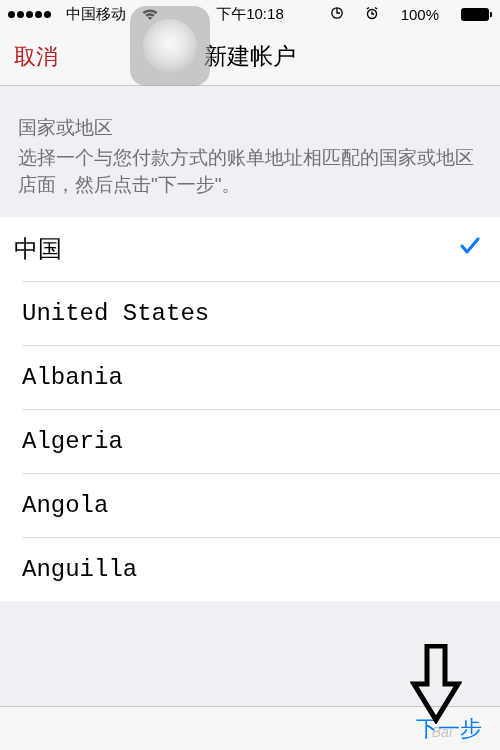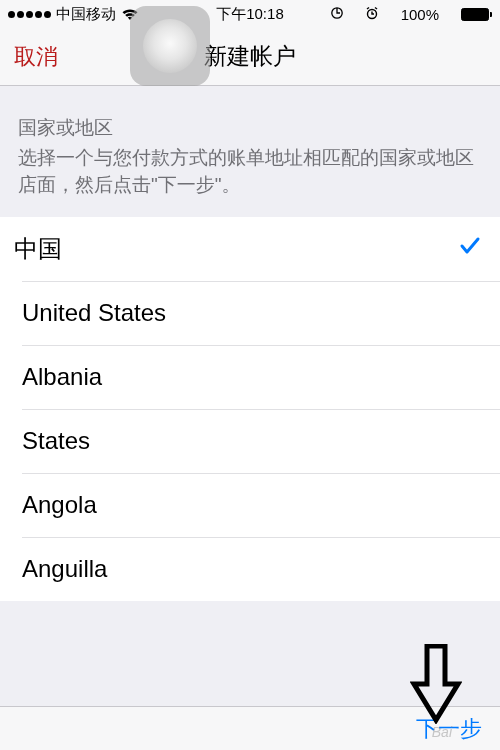--- a/index.html
+++ b/index.html
@@ -14,21 +14,21 @@
     .status-bar {
       height: 28px;
       background: #f7f7f8;
       display: flex;
       align-items: center;
       padding: 0 8px;
       font-size: 15px;
       font-weight: 500;
       color: #000;
     }
-    .status-left { display: flex; align-items: center; gap: 5px; flex: 1; }
+    .status-left { display: flex; align-items: center; gap: 15px; flex: 1; }
     .status-center { flex: 1; text-align: center; }
     .status-right { flex: 1; display: flex; justify-content: flex-end; align-items: center; gap: 22px; }
     .dots { display: flex; gap: 2px; }
     .dot { width: 7px; height: 7px; border-radius: 50%; background: #000; }
     .wifi-icon svg { display: block; }
     .battery { display: flex; align-items: center; }
     .battery-body { width: 28px; height: 13px; border: 1.5px solid #000; border-radius: 2.5px; background: #000; }
     .battery-tip { width: 2px; height: 5px; background: #000; margin-left: 1px; border-radius: 0 1px 1px 0; }
 
     .nav-bar {
@@ -94,21 +94,21 @@
       font-size: 24px;
       color: #000;
       cursor: pointer;
     }
     .list-item + .list-item {
       border-top: 1px solid #e0e0e3;
       margin-left: 22px;
       padding-left: 0;
       padding-right: 18px;
     }
-    .list-item + .list-item { width: calc(100% - 22px); }
+    .list-item + .list-item { width: calc(100% - 22px); font-family: Liberation Mono, monospace; }
     .checkmark { color: #007aff; }
 
     .toolbar {
       position: absolute;
       bottom: 0;
       left: 0;
       right: 0;
       height: 44px;
       background: rgba(247,247,248,0.96);
       border-top: 1px solid #c8c7cc;
@@ -204,21 +204,21 @@
           <path d="M4 12 L9 18 L20 5" stroke="#007aff" stroke-width="3" fill="none" stroke-linecap="round" stroke-linejoin="round"></path>
         </svg></span>
     </div>
     <div class="list-item">
       <span>United States</span>
     </div>
     <div class="list-item">
       <span>Albania</span>
     </div>
     <div class="list-item">
-      <span>States</span>
+      <span>Algeria</span>
     </div>
     <div class="list-item">
       <span>Angola</span>
     </div>
     <div class="list-item">
       <span>Anguilla</span>
     </div>
   </div>
 
 <div class="toolbar">

